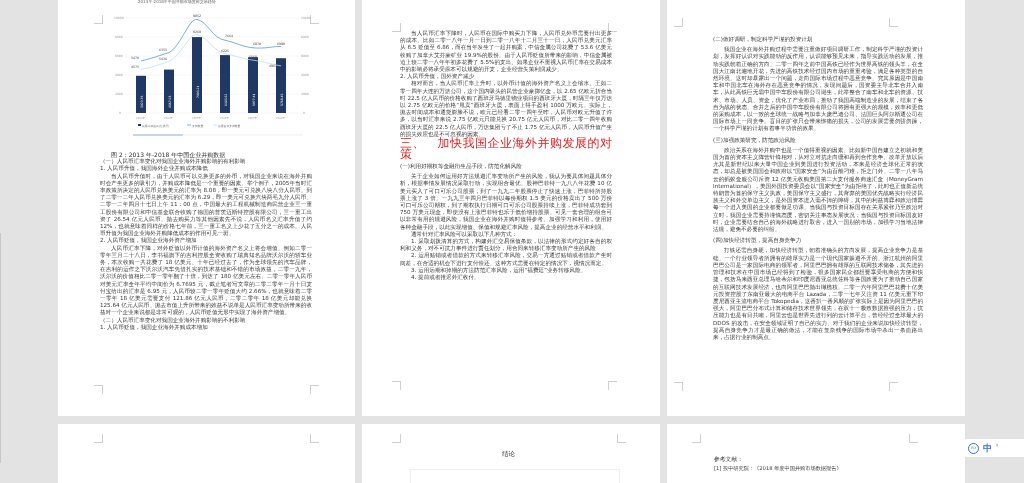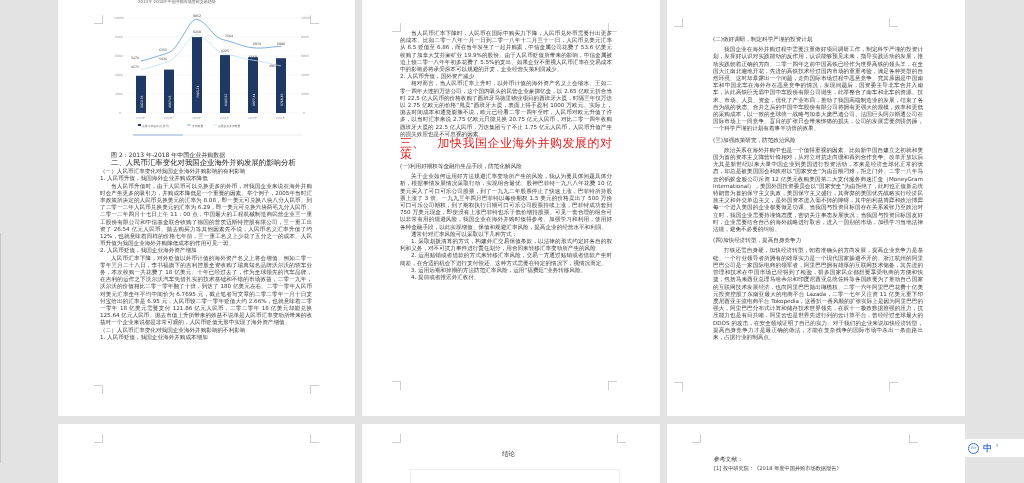--- a/index.html
+++ b/index.html
@@ -108,21 +108,20 @@
         <text x="79" y="118.5">案例数量</text>
       <line x1="100" y1="117" x2="104" y2="117" stroke="#bde0f0" stroke-width="0.8"></line>
         <text x="105" y="118.5">披露金额案例数量</text>
     </g>
     <line x1="20" y1="127" x2="70" y2="127" stroke="#8eaadb" stroke-width="1"></line>
     <line x1="70" y1="127" x2="190" y2="127" stroke="#e2e2e2" stroke-width="0.6"></line>
   </svg>
 
   <div class="txt" style="left:42px; top:151px; width:212px;">
     <p class="cap">图 2：2013 年-2018 年中国企业并购数据</p>
-    <p class="h2">二、人民币汇率变化对我国企业海外并购发展的影响分析</p>
     <p class="h">（一）人民币汇率变化对我国企业海外并购影响的有利影响</p>
     <p class="h">1. 人民币升值，我国海外企业并购成本降低</p>
     <p>当人民币升值时，由于人民币可以兑换更多的外币，对我国企业来说在海外并购时会产生更多的吸引力，并购成本降低是一个重要的因素。举个例子，2005年当时汇率政策所决定的人民币兑换美元的汇率为 8.08，即一美元可兑换八块八分人民币。到了二零一二年人民币兑换美元的汇率为 6.29，即一美元可兑换六块两毛九分人民币。二零一二年四月十七日上午 11：00 点，中国最大的工程机械制造商民营企业三一重工股份有限公司和中信基金联合收购了德国的普茨迈斯特控股有限公司，三一重工出资了 26.54 亿元人民币。抛去购买力等其他因素先不说，人民币名义汇率升值了约 12%，也就意味着同样的价格七年前，三一重工名义上少花了五分之一的成本。人民币升值为我国企业海外并购降低成本的作用可见一斑。</p>
     <p class="h">2. 人民币贬值，我国企业海外资产增加</p>
     <p>人民币汇率下降，对外贬值以外币计值的海外资产名义上将会增值。例如二零一零年三月二十八日，李书福旗下的吉利控股全资收购了瑞典知名品牌沃尔沃的轿车业务，本次收购一共花费了 18 亿美元。十年已经过去了，作为全球领先的汽车品牌，在吉利的运作之下沃尔沃汽车凭借扎实的技术基础和不错的市场效益，二零一九年，沃尔沃的价值相比二零一零年翻了十倍，到达了 180 亿美元左右。二零一零年人民币对美元汇率全年平均中间价为 6.7695 元，截止笔者写文章的二零二零年一月十日支付宝给出的汇率是 6.95 元，人民币较二零一零年贬值大约 2.66%，也就意味着二零一零年 18 亿美元需要支付 121.86 亿元人民币，二零二零年 18 亿美元却能兑换 125.64 亿元人民币。抛去市值上升所带来的效益不说单是人民币汇率变动所带来的收益对一个企业来说都是非常可观的，人民币贬值无形中实现了海外资产增值。</p>
     <p class="h">（二）人民币汇率变化对我国企业海外并购影响的不利影响</p>
     <p class="h">1. 人民币贬值，我国企业海外并购成本增加</p>
   </div>
   <div class="crop bl" style="left:36px; top:385px;"></div>
   <div class="crop br" style="left:252px; top:385px;"></div>

